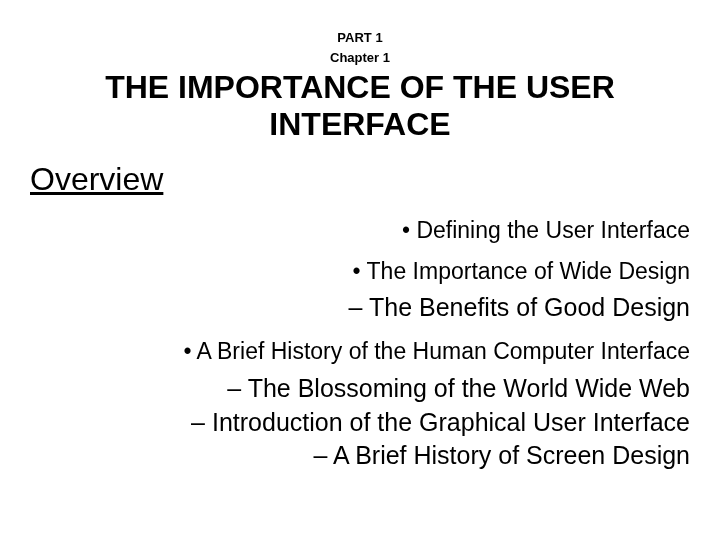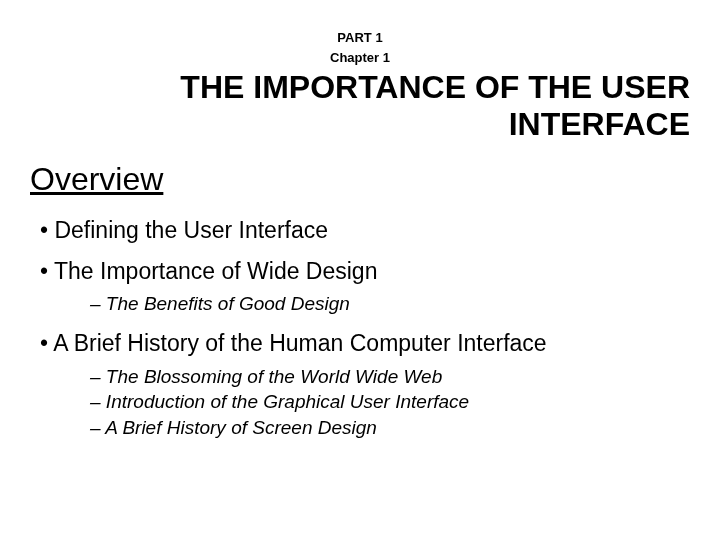--- a/index.html
+++ b/index.html
@@ -12,57 +12,57 @@
     padding: 30px 30px 30px 30px;
   }
   .part-header {
     text-align: center;
     font-weight: bold;
     font-size: 13px;
     line-height: 1.2;
     margin-bottom: 4px;
   }
   .title {
-    text-align: right;
+    text-align: center;
     font-weight: bold;
     font-size: 32px;
     line-height: 1.15;
     margin-bottom: 18px;
   }
   .section-heading {
     font-size: 32px;
     text-decoration: underline;
     margin-bottom: 18px;
     margin-left: 0px;
   }
   ul.bullets {
     list-style: none;
     margin-left: 10px;
+    text-align: right;
   }
   ul.bullets > li {
     font-size: 23px;
     line-height: 1.25;
     margin-bottom: 12px;
     padding-left: 22px;
     text-indent: -22px;
   }
   ul.bullets > li::before {
     content: "•  ";
   }
   ul.dashes {
     list-style: none;
     margin-left: 28px;
     margin-top: 6px;
   }
   ul.dashes > li {
-    font-size: 19px;
+    font-size: 25px;
     line-height: 1.35;
     padding-left: 20px;
     text-indent: -20px;
-    font-style: italic;
   }
   ul.dashes > li::before {
     content: "–  ";
   }
 </style>
 </head>
 <body>
 
 <div class="part-header">PART 1</div>
 <div class="part-header">Chapter 1</div>

